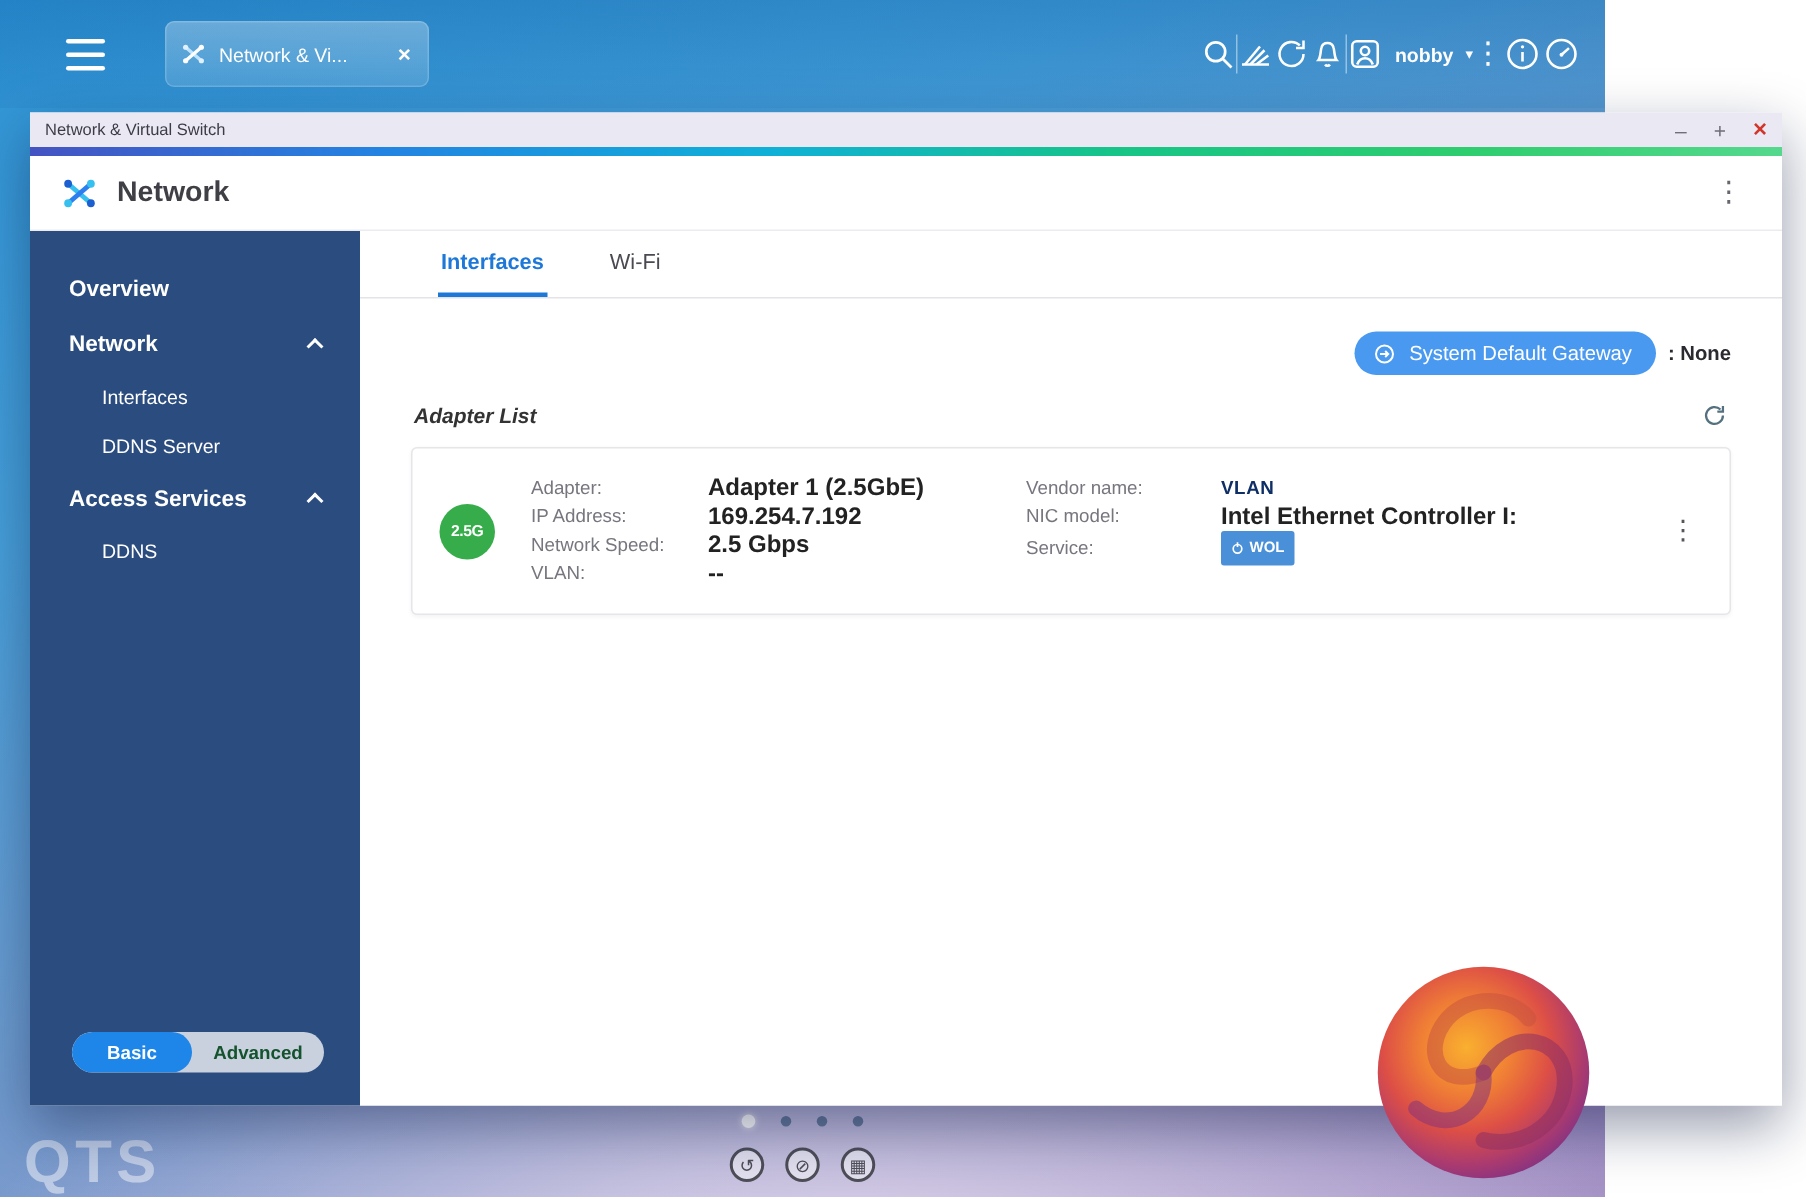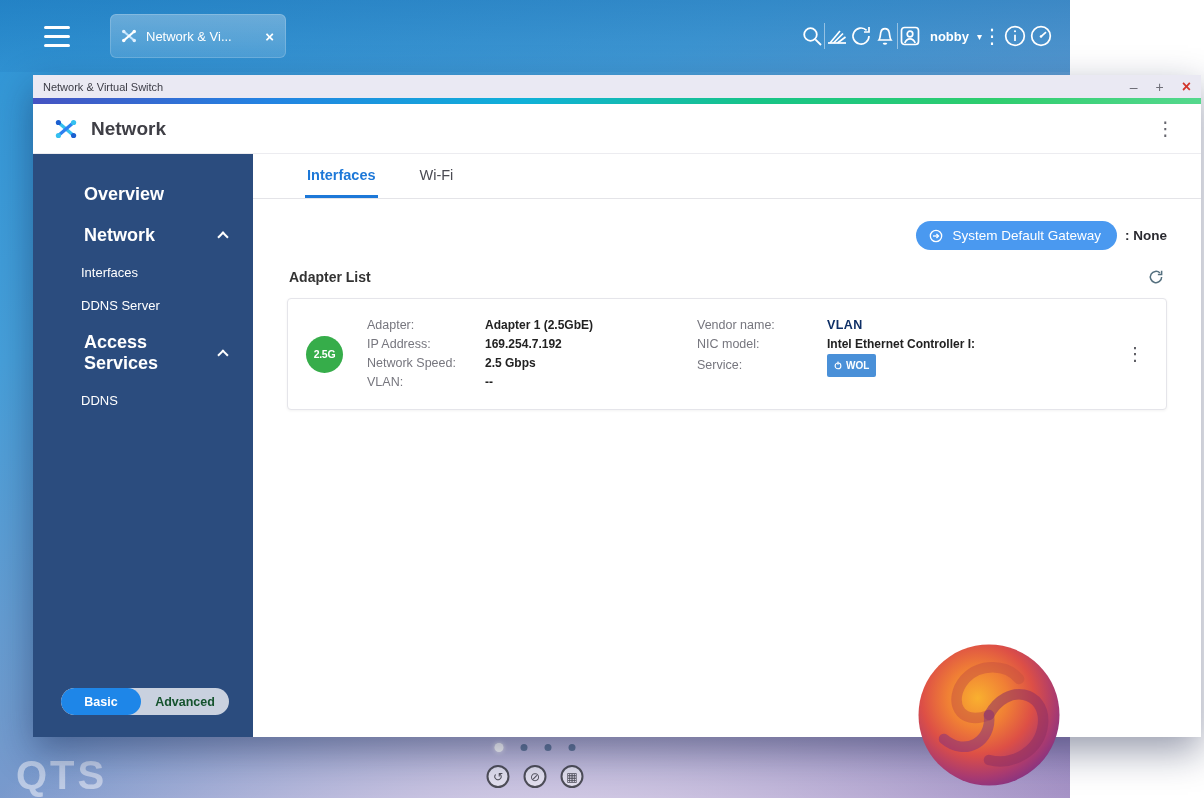--- a/index.html
+++ b/index.html
@@ -27,21 +27,21 @@
   .tab-close { font-size:15px; font-weight:bold; line-height:1; padding:2px; }
   .taskbar-right { margin-left:auto; display:flex; align-items:center; padding-right:16px; }
   .tb-icon { display:flex; cursor:pointer; }
   .tb-divider { width:1px; height:26px; background:rgba(255,255,255,0.45); }
   .user-menu { display:flex; align-items:center; gap:8px; color:#fff; font-size:13px;
     font-weight:bold; cursor:pointer; }
   .caret { font-size:10px; }
   .more-dots { color:#fff; font-size:20px; line-height:1; cursor:pointer; }
 
   
-  .window { position:absolute; left:33px; top:75px; width:1168px; height:662px; z-index:10;
+  .window { position:absolute; left:20px; top:75px; width:1168px; height:662px; z-index:10;
     background:#fff; box-shadow:0 14px 36px rgba(10,20,60,0.42);
     display:flex; flex-direction:column;justify-content:space-between; }
   .titlebar { height:23px; flex-shrink:0; background:#eae9f3; display:flex; align-items:center;
     padding:0 10px; font-size:11px; color:#3c3c46; }
   .win-controls { margin-left:auto; display:flex; align-items:center; gap:18px;
     font-size:14px; color:#6f6f78; }
   .win-controls span { cursor:pointer; line-height:1; }
   .win-close { color:#d2352b; font-weight:bold; font-size:16px; }
   .stripe { height:6px; flex-shrink:0;
     background:linear-gradient(90deg,#4553c2 0%, #2383e2 20%, #0fb0d8 42%, #17c487 62%, #2ecd6e 82%, #55d88d 100%); }
@@ -49,21 +49,21 @@
     padding:0 20px; border-bottom:1px solid #ececf0; }
   .app-title { font-size:19px; font-weight:bold; color:#3f3f46; }
   .header-kebab { margin-left:auto; color:#66666e; font-size:19px; cursor:pointer; padding:0 6px; }
 
   .window-body { flex:1; display:flex; min-height:0; }
 
   
   .sidebar { width:220px; flex-shrink:0; background:#2b4c7e; color:#fff;
     padding-top:20px; position:relative; }
   .nav-top { display:flex; align-items:center; justify-content:space-between;
-    padding:10px 26px 10px 26px; font-size:18px; font-weight:bold; cursor:pointer;margin-left:25px; }
+    padding:10px 26px 10px 26px; font-size:15px; font-weight:bold; cursor:pointer; }
   .nav-sub { padding:9px 26px 9px 48px; font-size:13px; cursor:pointer; }
   .chev { width:8px; height:8px; border-left:2px solid #fff; border-top:2px solid #fff;
     transform:rotate(45deg); margin-top:3px; }
   .mode-toggle { position:absolute; bottom:22px; left:28px; width:168px; height:27px;
     background:#c9d1df; border-radius:15px; display:flex; align-items:center;
     font-size:12.5px; font-weight:bold; overflow:hidden;margin-top:16px; }
   .mode-basic { width:80px; height:27px; background:#1e86e8; color:#fff; border-radius:15px;
     display:flex; align-items:center; justify-content:center; cursor:pointer; }
   .mode-advanced { flex:1; color:#14532d; display:flex; align-items:center;
     justify-content:center; cursor:pointer; }
@@ -78,37 +78,37 @@
   .content-scroll { flex:1; padding:20px 34px; }
 
   .gateway-row { display:flex; justify-content:flex-end; align-items:center; gap:8px;
     margin:2px 0 18px; }
   .gateway-btn { display:flex; align-items:center; gap:8px; background:#4a99f0; border:none;
     color:#fff; font-size:13.5px; height:29px; padding:0 16px 0 12px; border-radius:15px;
     cursor:pointer; font-family:inherit; }
   .gateway-none { font-size:13.5px; font-weight:bold; color:#2a2a30; }
 
   .adapter-head { display:flex; align-items:center; justify-content:space-between;
-    margin:0 2px 12px; }
+    margin:0 2px 12px;font-style:italic; }
   .adapter-title { font-size:14px; font-weight:bold; color:#333; }
   .refresh-btn { cursor:pointer; display:flex; }
 
   .adapter-card { border:1px solid #e5e5ea; border-radius:4px; background:#fff;
     padding:17px 18px; display:flex; gap:24px; position:relative;
     box-shadow:0 1px 3px rgba(0,0,0,0.05); }
   .adapter-badge { width:37px; height:37px; border-radius:50%; background:#36ad4a; color:#fff;
     font-size:10.5px; font-weight:bold; display:flex; align-items:center; justify-content:center;
     align-self:center; flex-shrink:0; letter-spacing:-0.3px; }
   .cols { display:flex; flex:1; }
   .col-left { width:330px; flex-shrink:0; }
   .frow { display:flex; align-items:center; line-height:19px; min-height:19px; }
   .flabel { color:#76767e; font-size:12.5px; }
   .col-left .flabel { width:118px; flex-shrink:0; }
   .col-right .flabel { width:130px; flex-shrink:0; }
-  .fvalue { color:#222; font-size:12px; font-weight:bold; }
+  .fvalue { color:#222; font-size:16px; font-weight:bold; }
   .fvalue.green { color:#1db24c; }
   .qnap-logo { font-weight:800; color:#0e2f66; font-size:12.5px; letter-spacing:0.4px; }
   .wol-badge { display:inline-flex; align-items:center; gap:4px; background:#4a90d8; color:#fff;
     font-size:10px; font-weight:bold; padding:2px 7px; border-radius:2px; }
   .card-kebab { position:absolute; right:16px; top:50%; transform:translateY(-50%);
     color:#55555c; font-size:18px; cursor:pointer; padding:0 6px; }
 
   
   .qts-logo { position:absolute; left:16px; bottom:0; font-size:40px; font-weight:800;
     color:rgba(240,243,250,0.55); letter-spacing:3px; z-index:5; }

